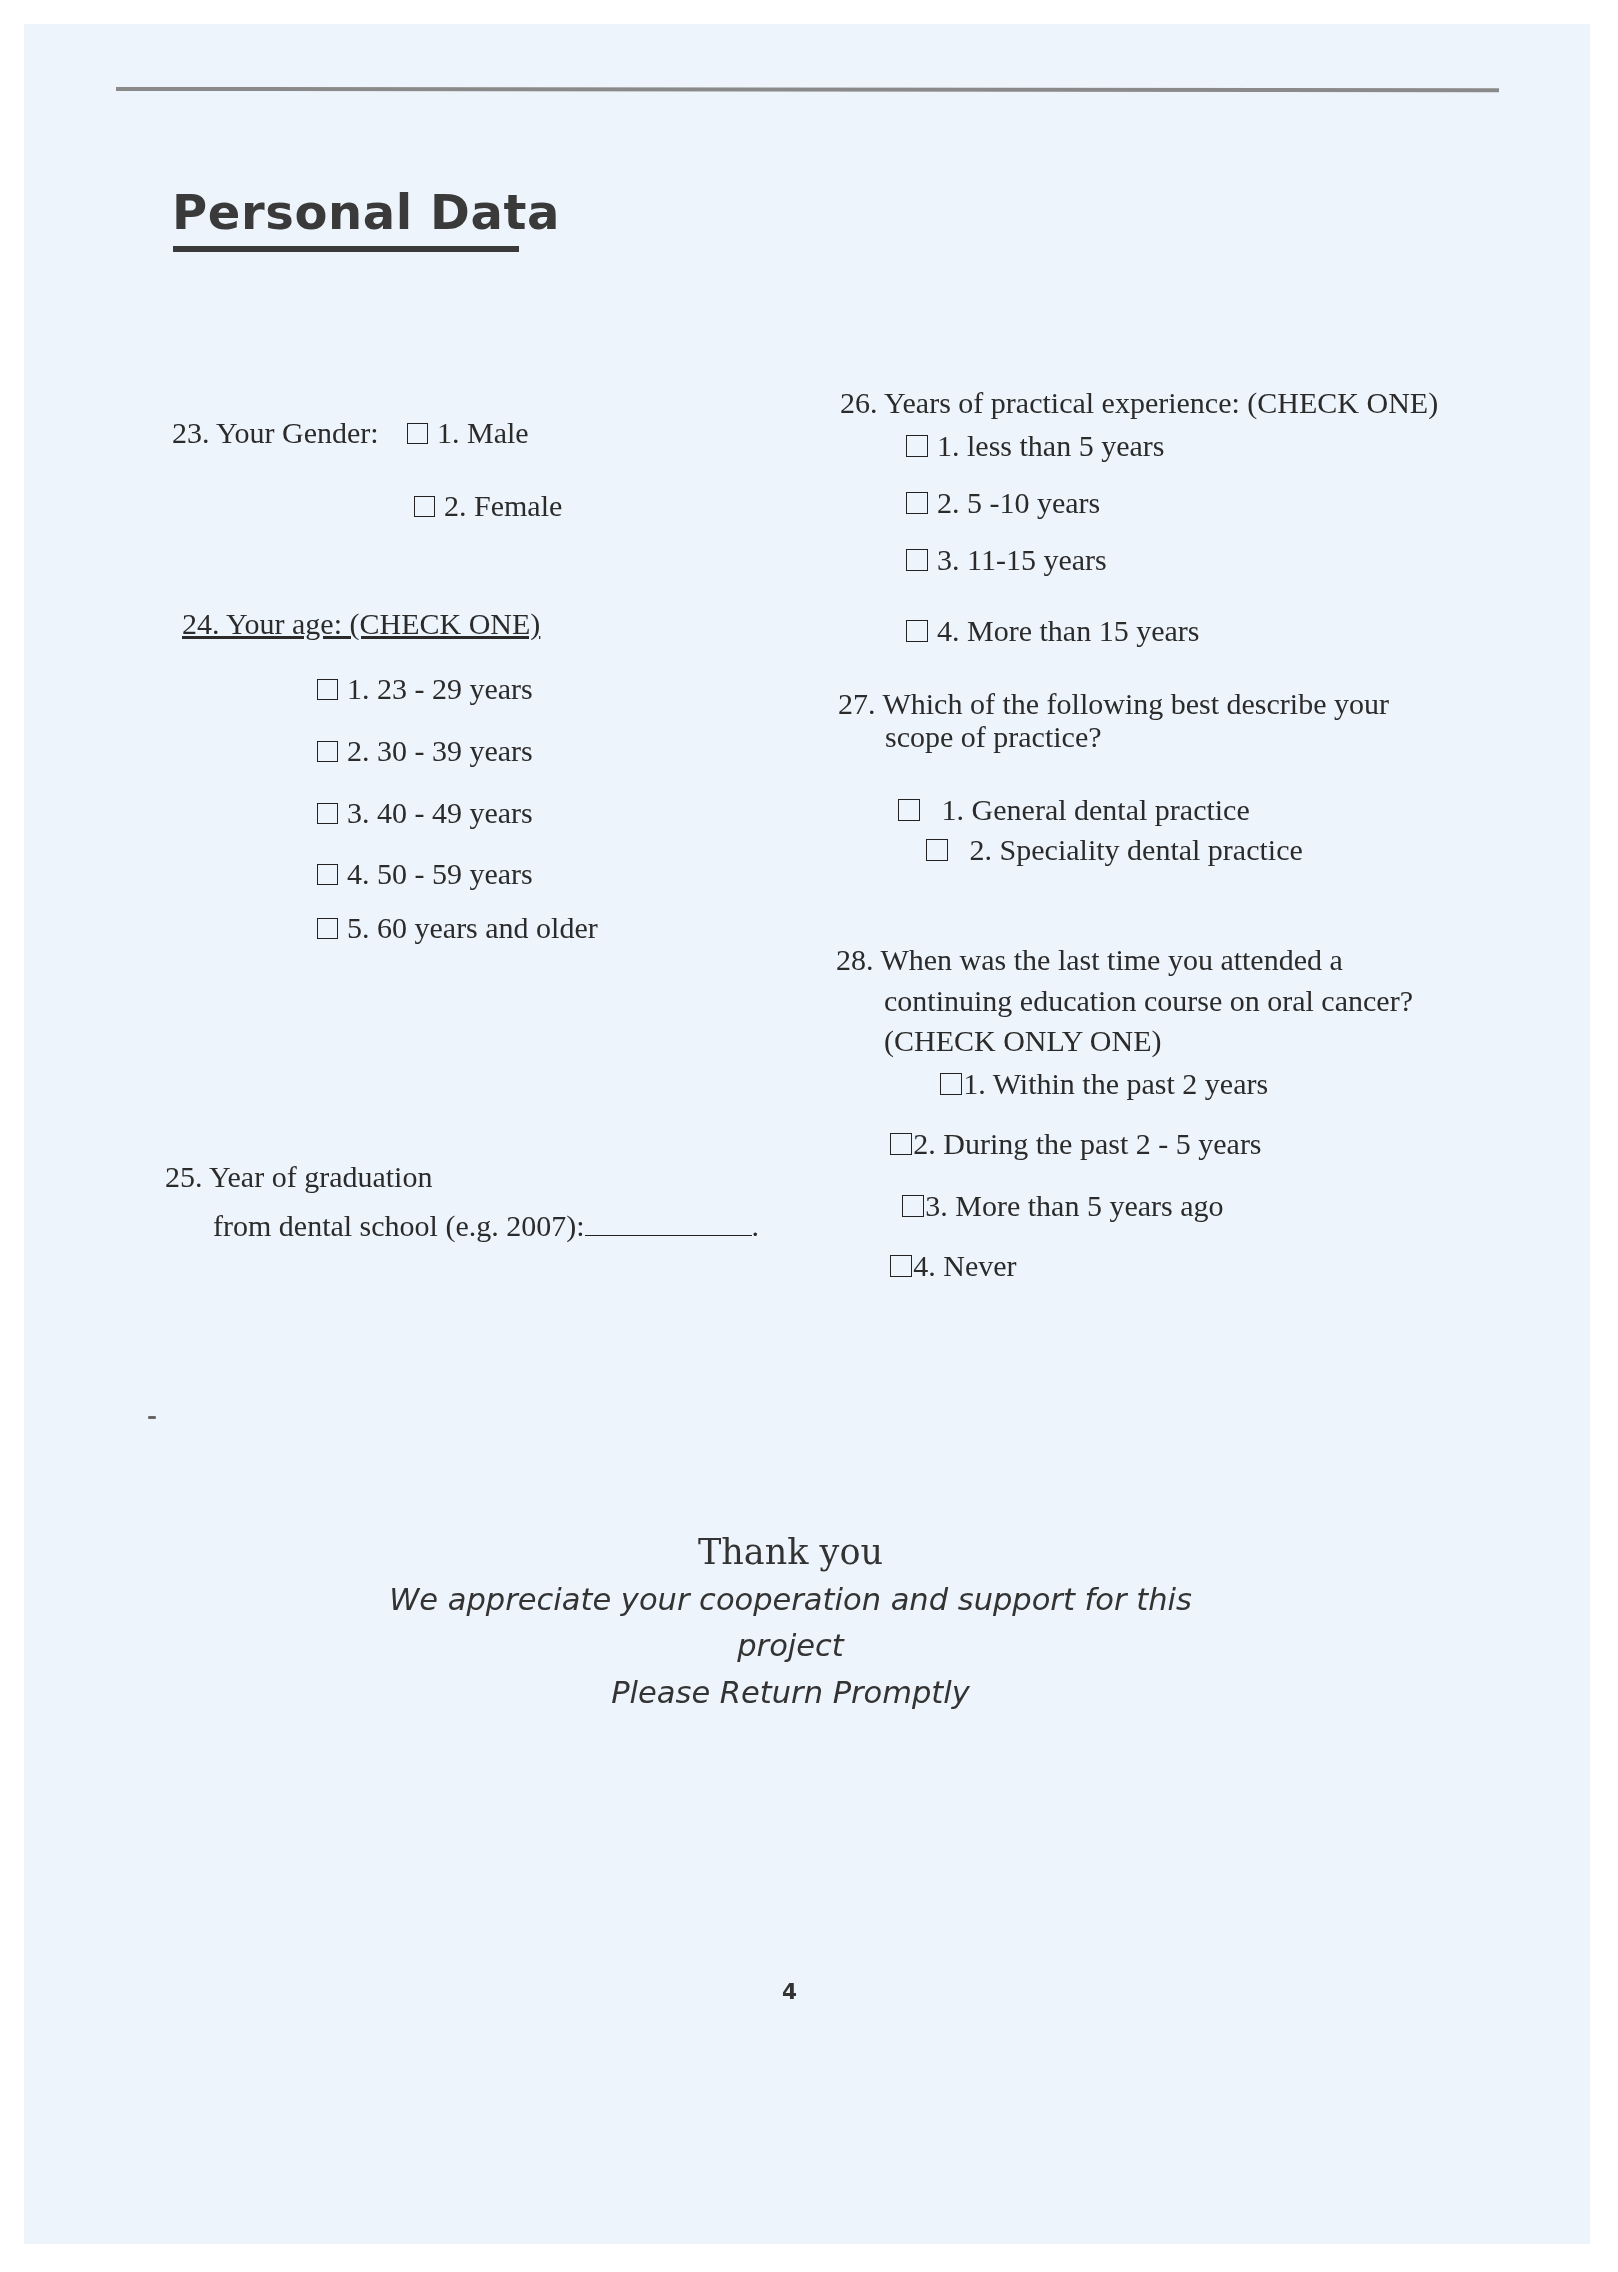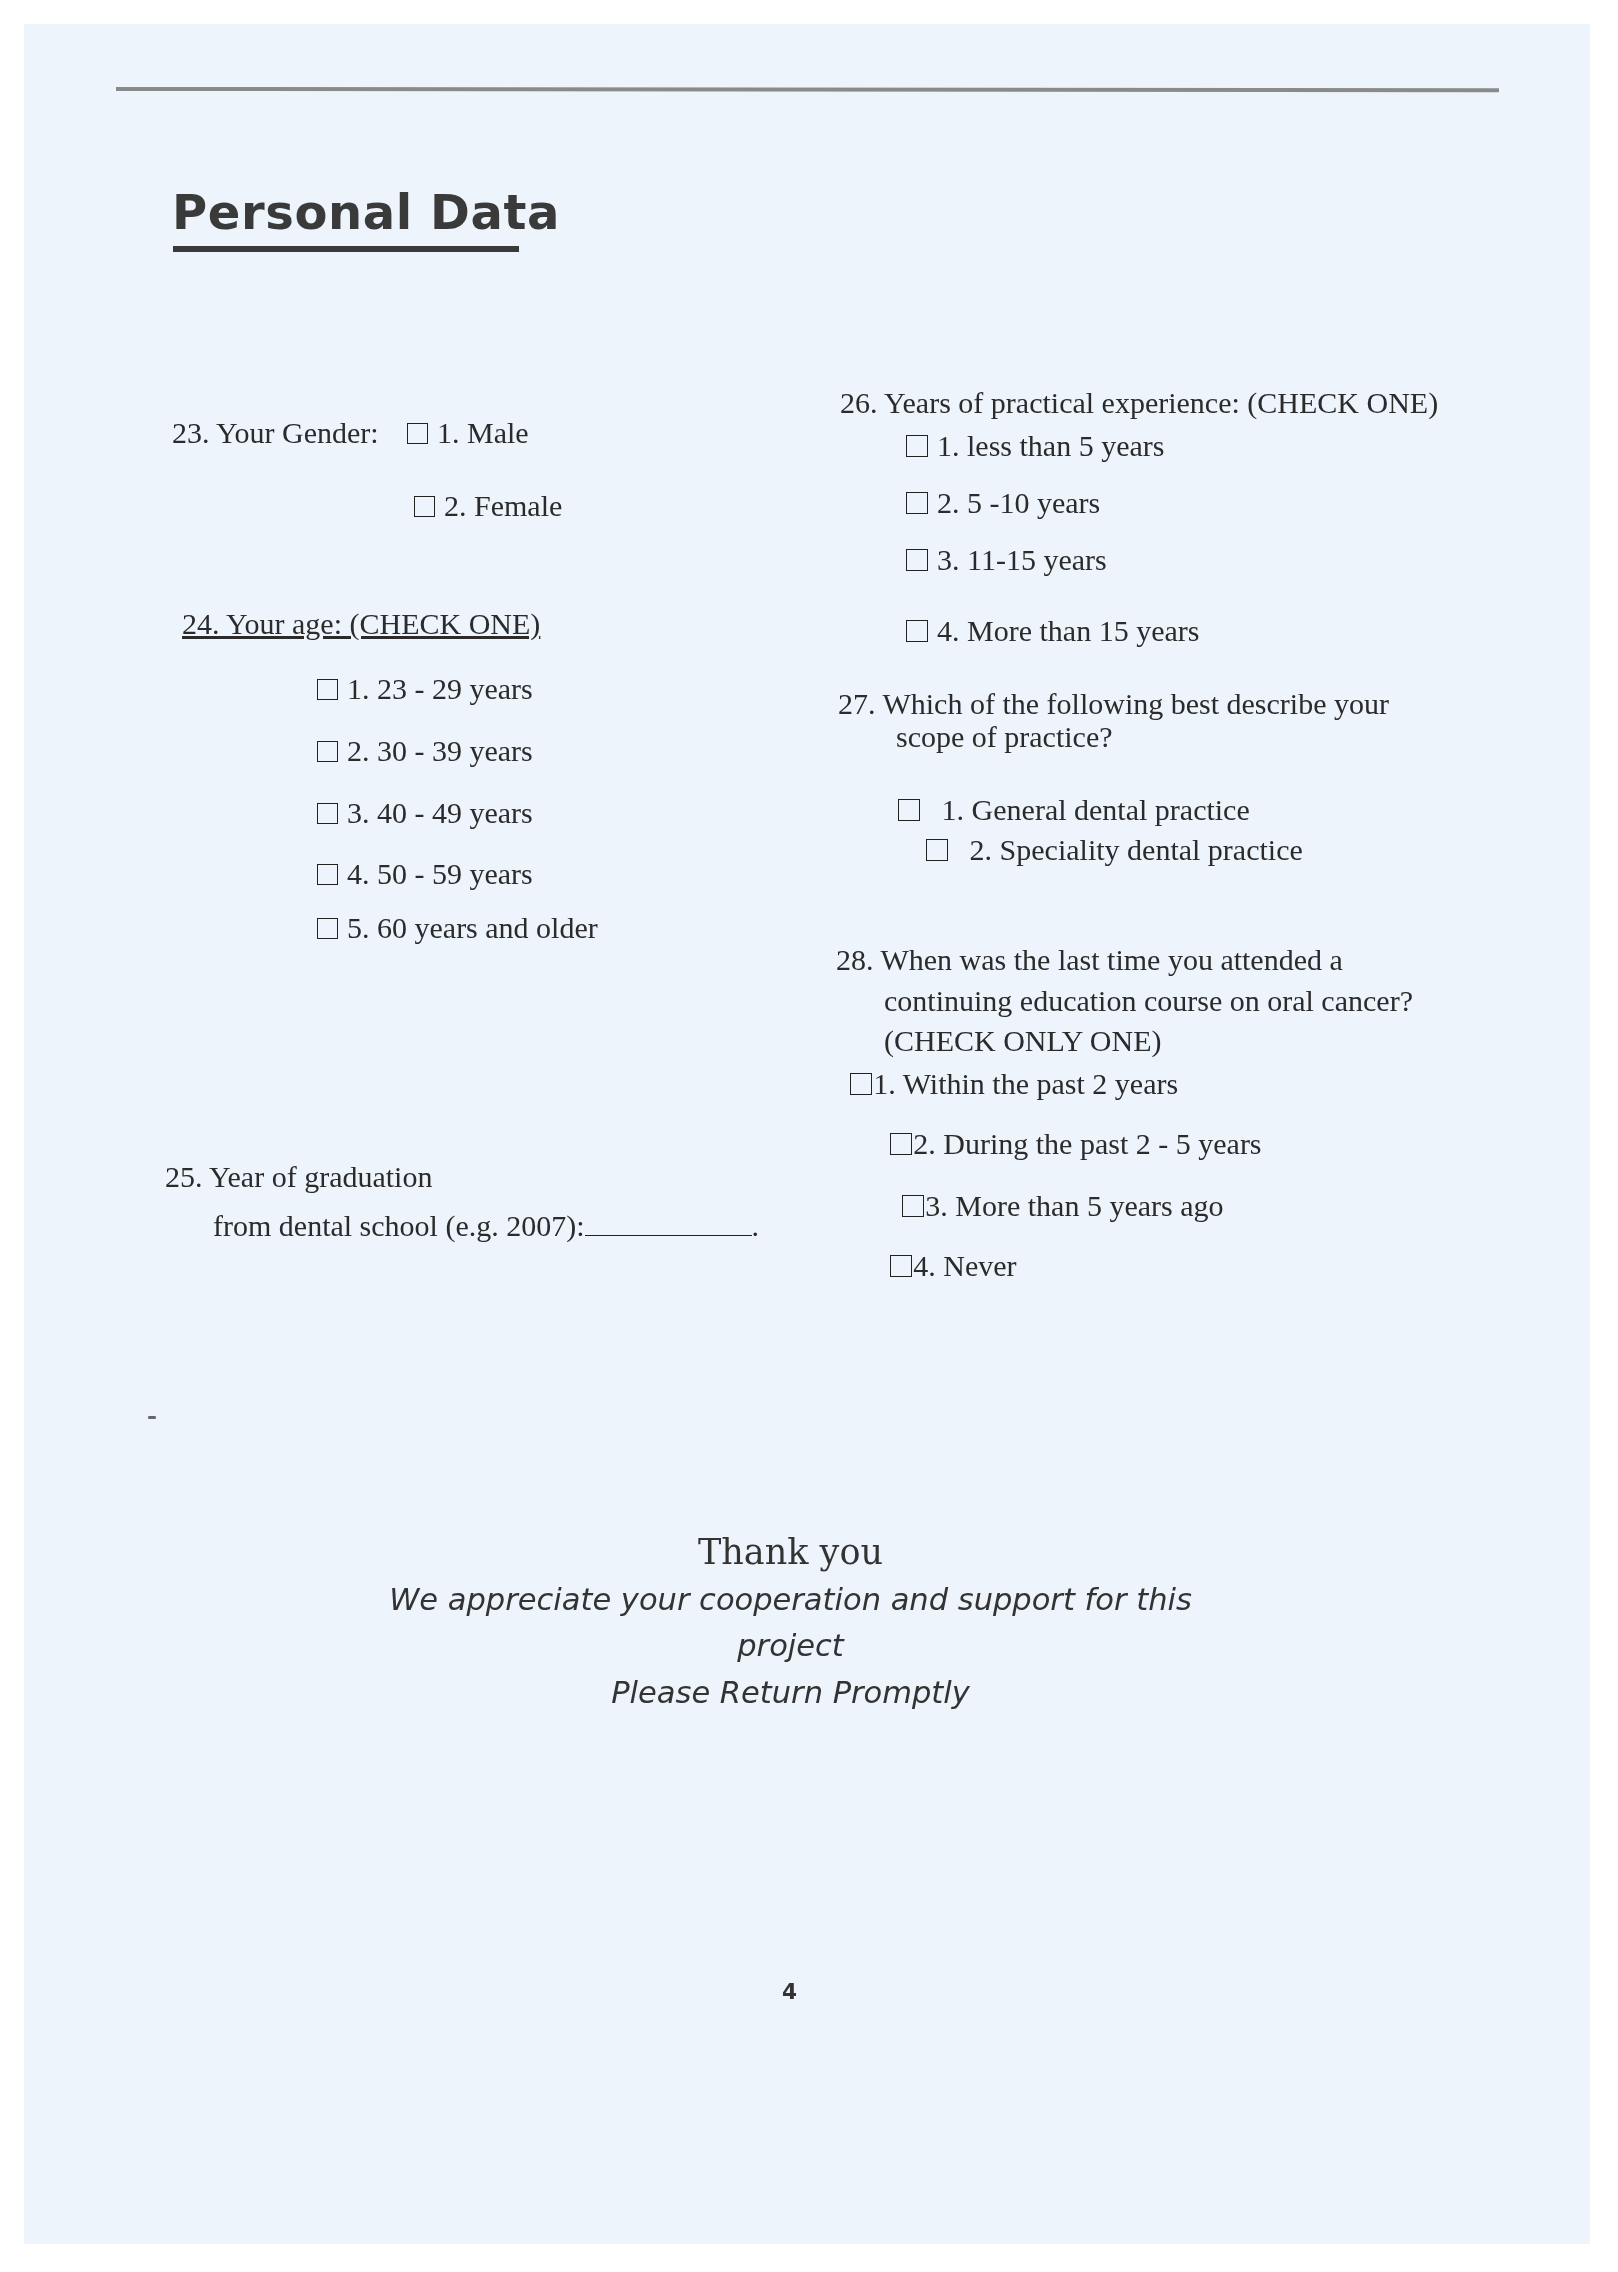--- a/index.html
+++ b/index.html
@@ -98,32 +98,32 @@
   <span class="cb thin"></span><span>2.  5 -10 years</span>
 </div>
 <div class="abs q" style="left:906px; top:545px;">
   <span class="cb thin"></span><span>3.  11-15 years</span>
 </div>
 <div class="abs q" style="left:906px; top:616px;">
   <span class="cb thin"></span><span>4.  More than 15 years</span>
 </div>
 
 <div class="abs q" style="left:838px; top:689px;">27. Which of the following best describe your</div>
-<div class="abs q" style="left:885px; top:722px;margin-left:11px;">scope of practice?</div>
+<div class="abs q" style="left:885px; top:722px;">scope of practice?</div>
 <div class="abs q" style="left:898px; top:795px;">
   <span class="cb thin" style="margin-right:21.6px"></span><span>1. General dental practice</span>
 </div>
 <div class="abs q" style="left:898px; top:835px;margin-left:28px;">
   <span class="cb thin" style="margin-right:21.6px"></span><span>2.  Speciality dental practice</span>
 </div>
 
 <div class="abs q" style="left:836px; top:945px;">28. When was the last time you attended a</div>
 <div class="abs q" style="left:884px; top:986px;">continuing education course on oral cancer?</div>
 <div class="abs q" style="left:884px; top:1026px;">(CHECK ONLY ONE)</div>
-<div class="abs q" style="left:840px; top:1069px;padding-left:10px;">
+<div class="abs q" style="left:930px; top:1069px;padding-left:10px;">
   <span class="cb thin" style="margin-right:1.3px"></span><span>1. Within the past 2 years</span>
 </div>
 <div class="abs q" style="left:890px; top:1129px;">
   <span class="cb thin" style="margin-right:1.3px"></span><span>2. During the past 2 - 5 years</span>
 </div>
 <div class="abs q" style="left:890px; top:1191px;padding-left:12px;">
   <span class="cb thin" style="margin-right:1.3px"></span><span>3. More than 5 years ago</span>
 </div>
 <div class="abs q" style="left:890px; top:1251px;">
   <span class="cb thin" style="margin-right:1.3px"></span><span>4. Never</span>

